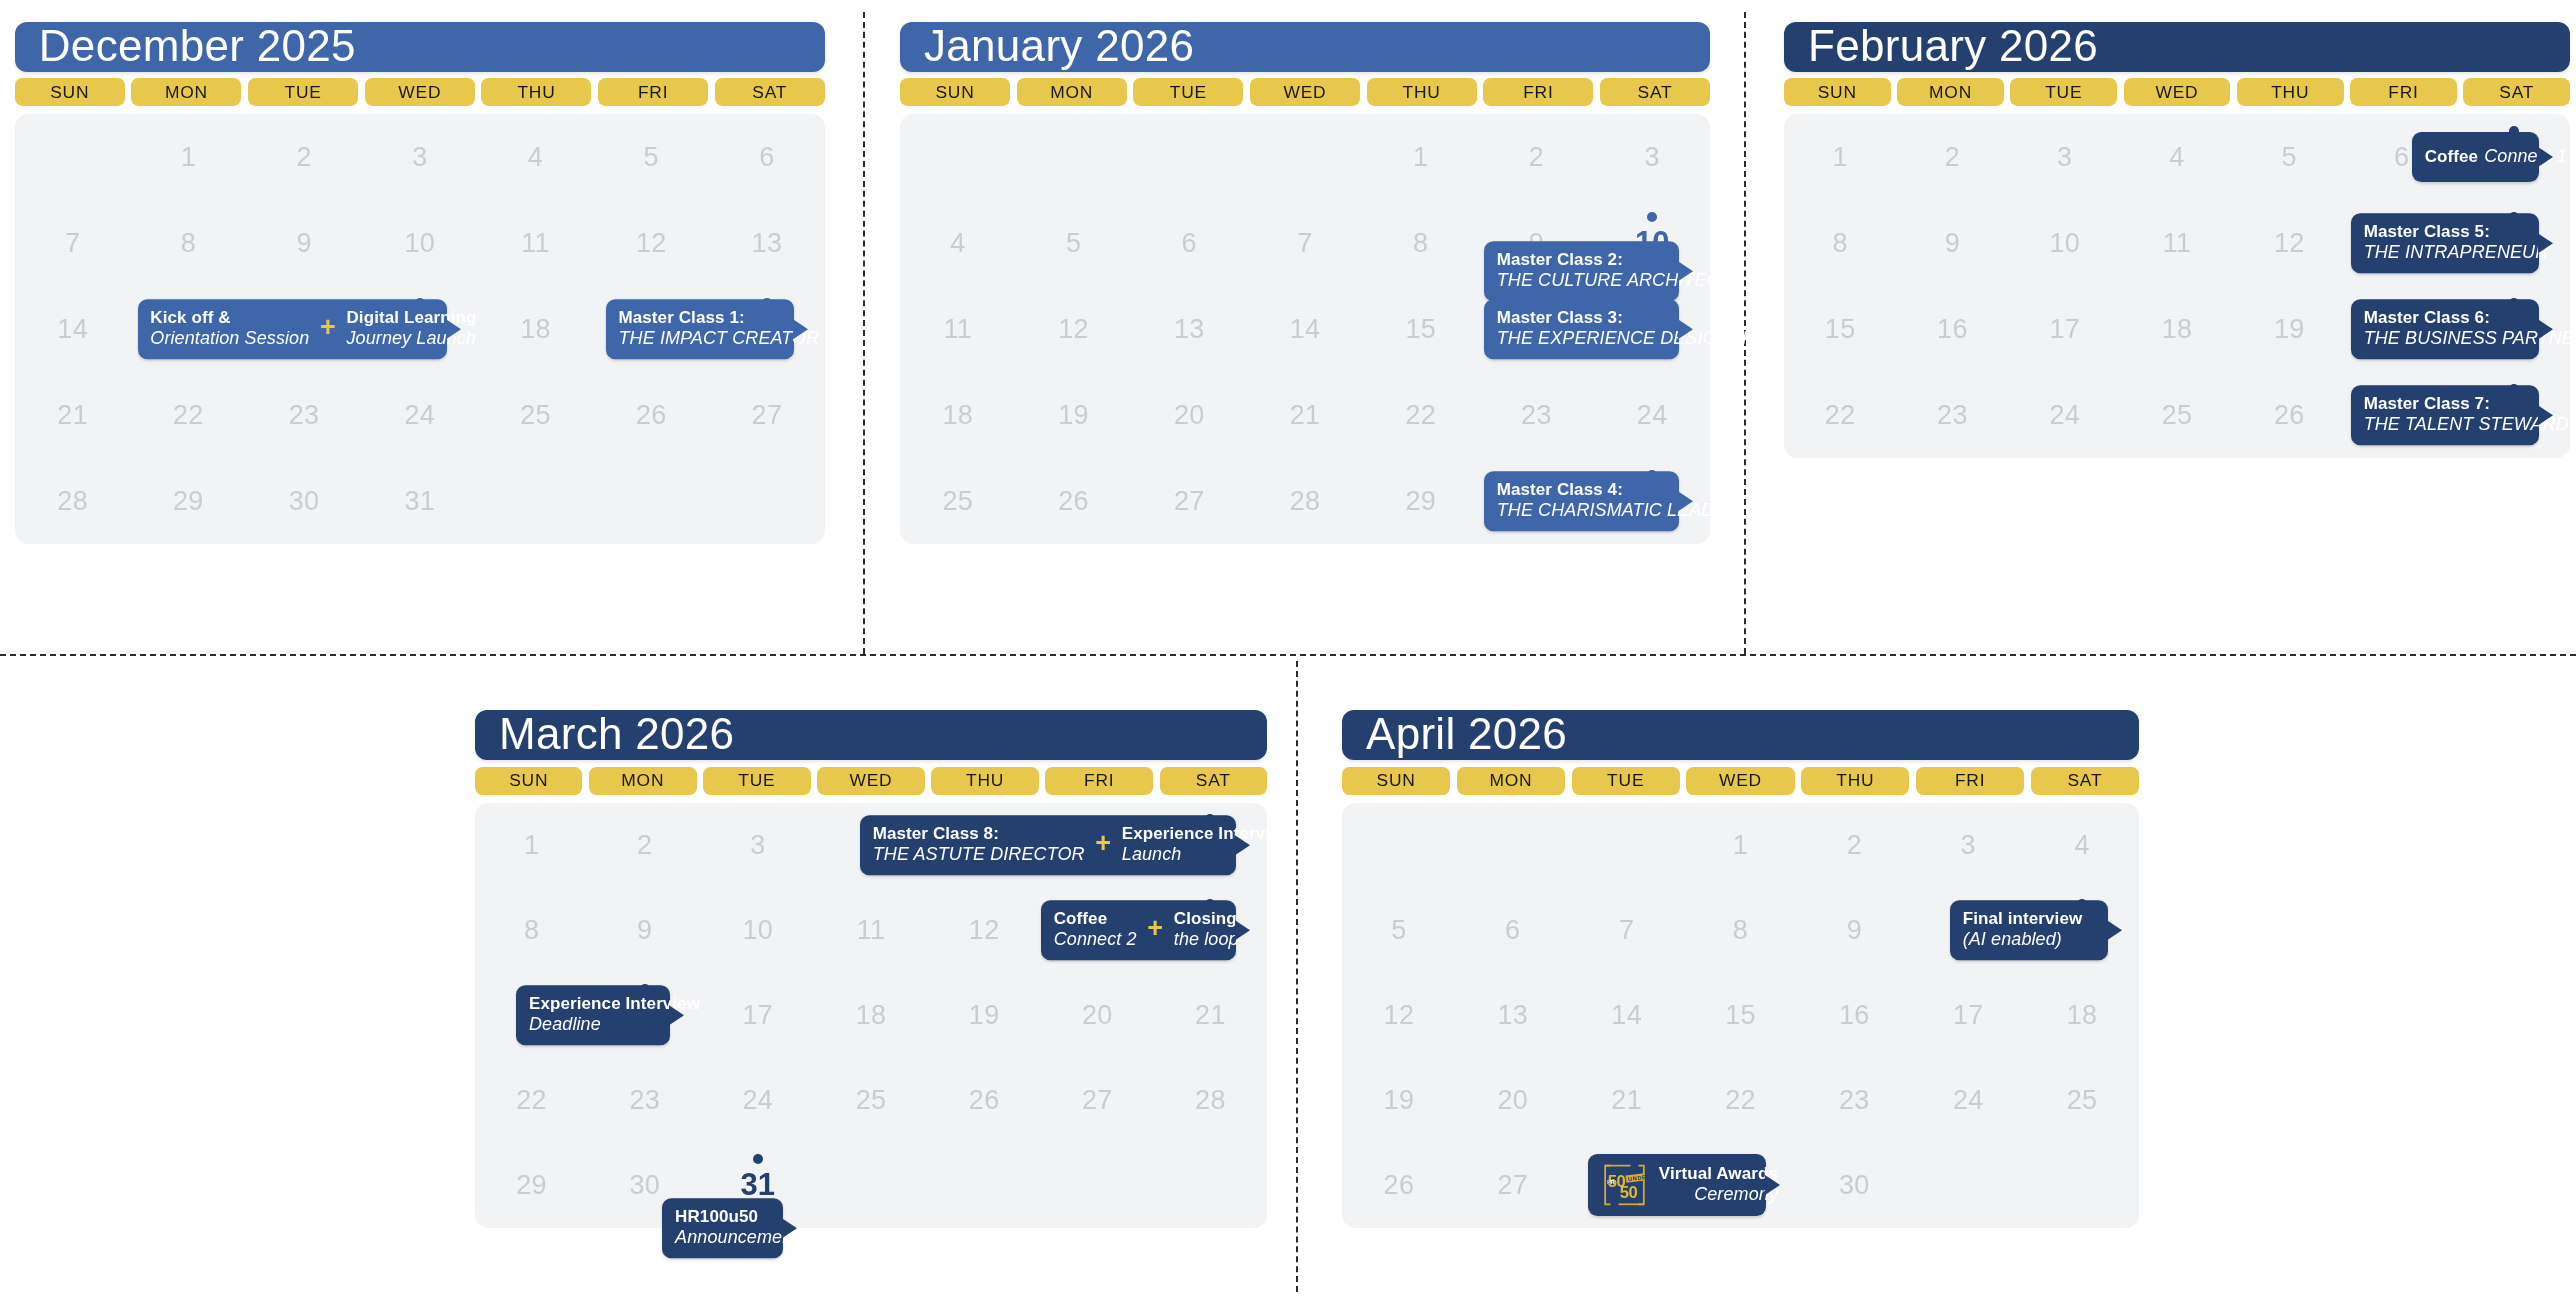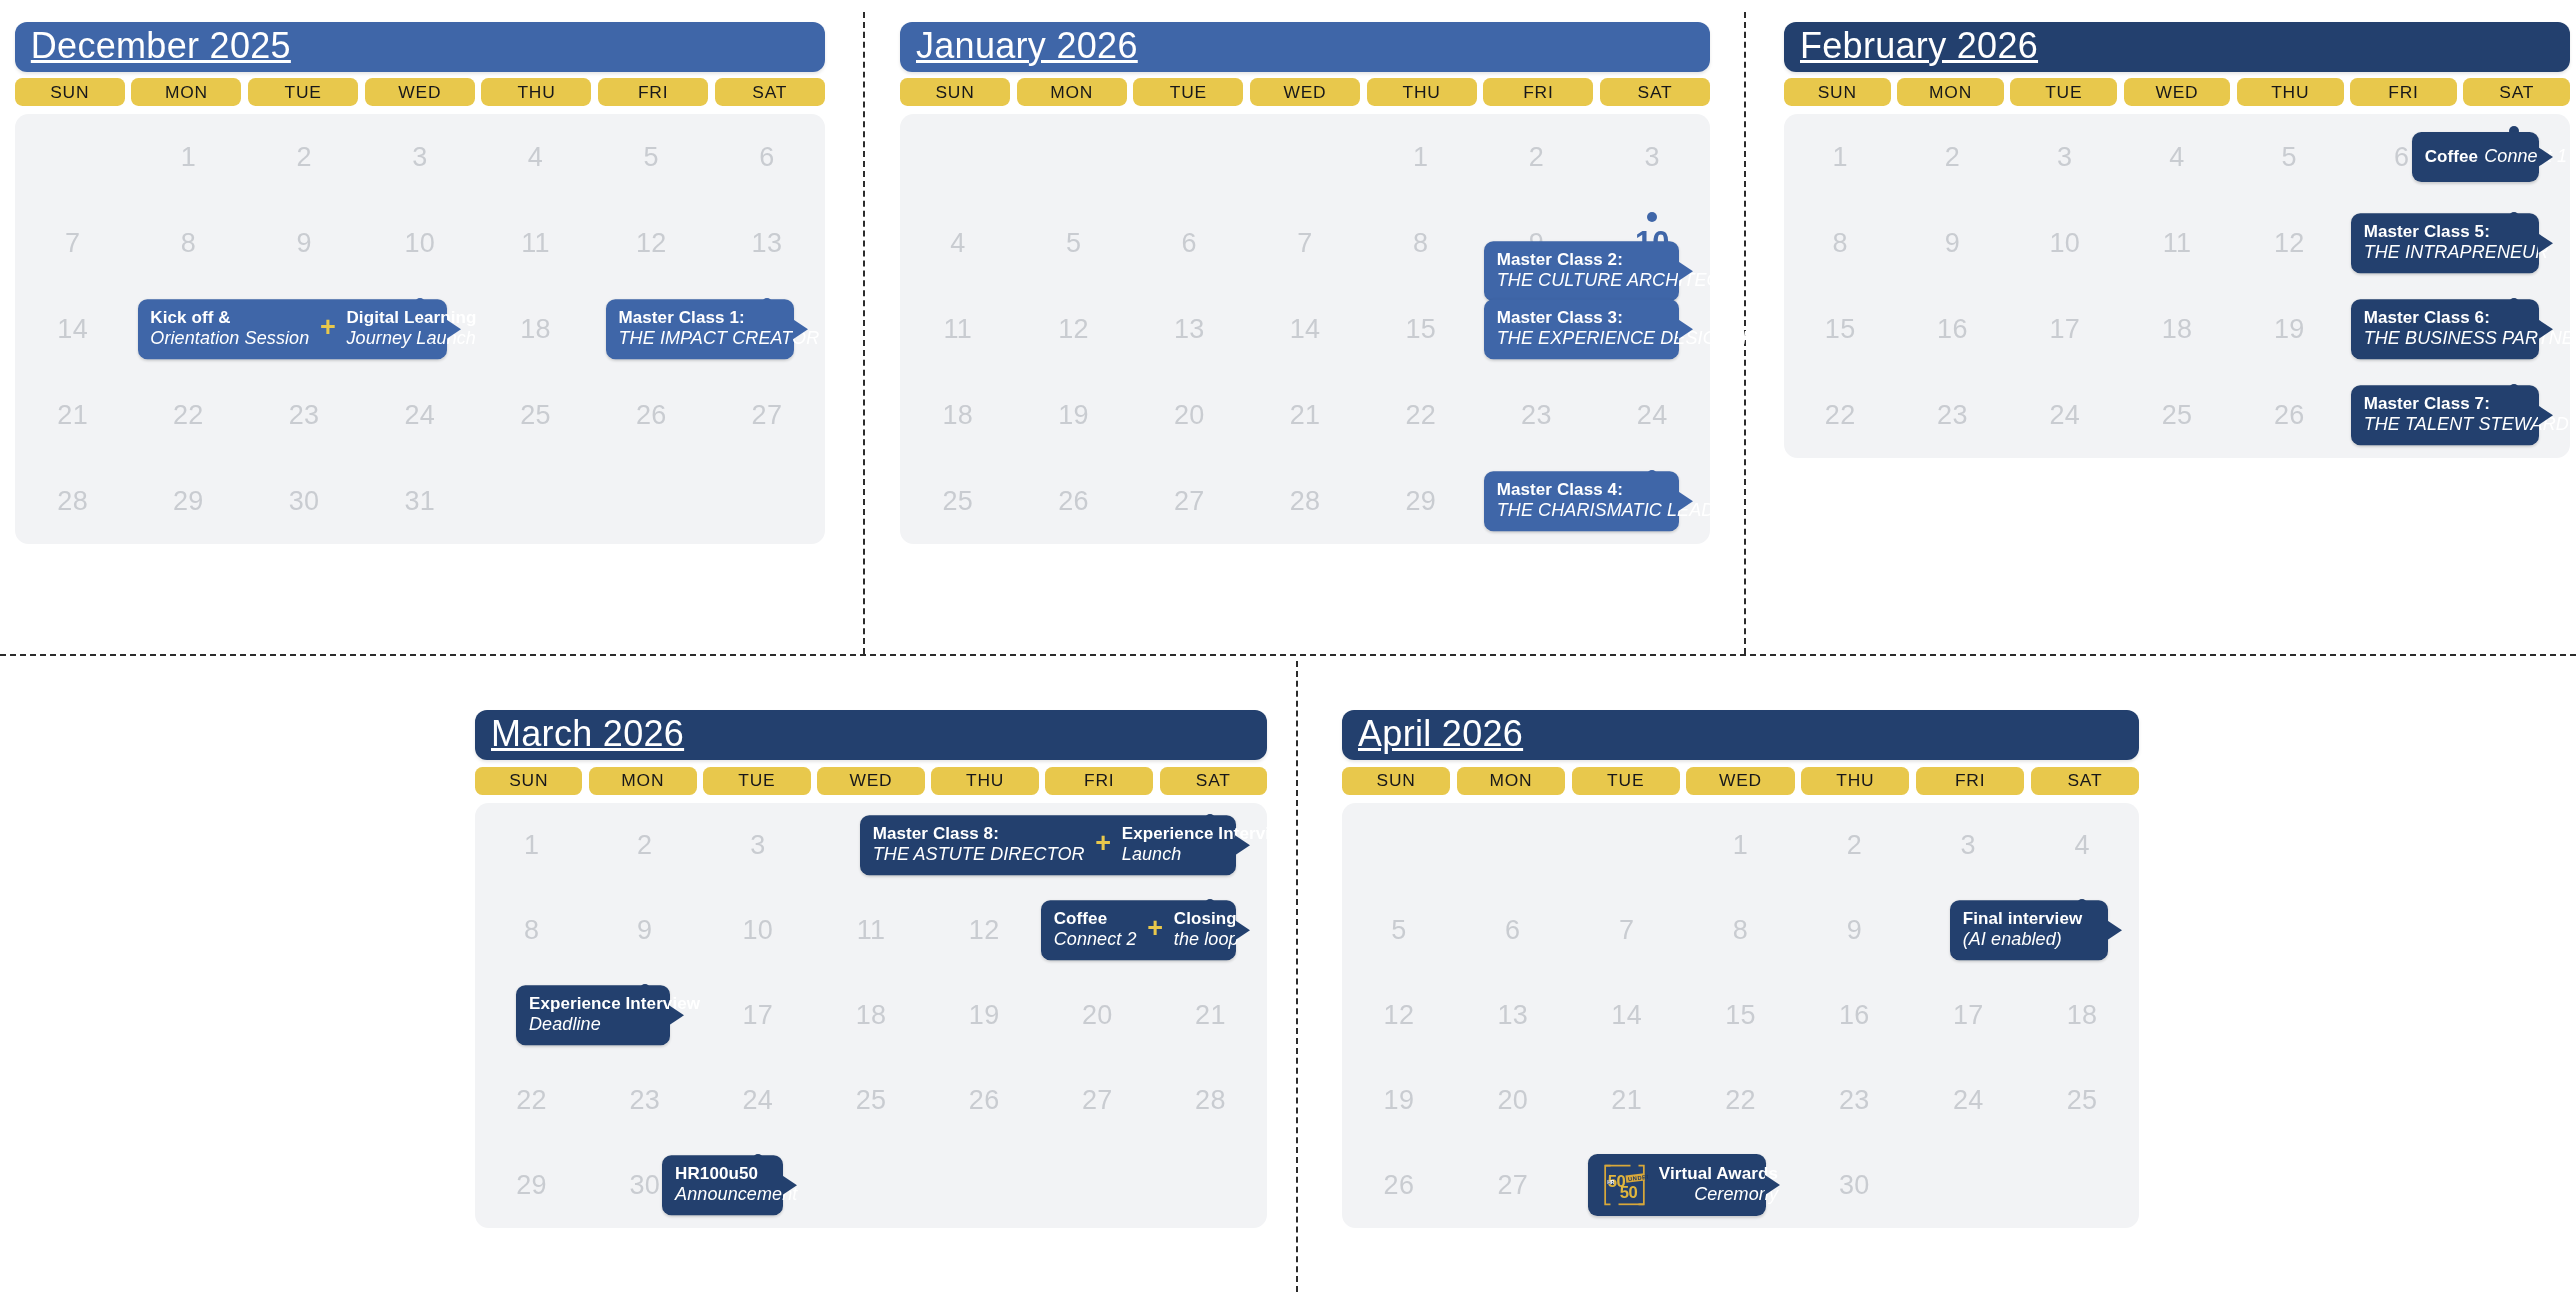--- a/index.html
+++ b/index.html
@@ -21,29 +21,28 @@
     position: absolute; top: 0; width: 0;
     border-left: 2.7px dashed #2b2b2b;
   }
 
   
   .month { position: absolute; }
 
   .month-title {
     border-radius: 12px;
     color: #ffffff;
-    font-size: 36px;
+    font-size: 44px;
     font-weight: 400;
     letter-spacing: 0.3px;
-    padding: 10px 0 12px 16px;
+    padding: 10px 0 12px 24px;
     line-height: 1.0;
     height: 50px;
     display: flex; align-items: center;
     box-shadow: 0 2px 3.4px rgba(0,0,0,.10);
-    text-decoration: underline;
   }
   .dow-row {
     display: grid;
     grid-template-columns: repeat(7, 1fr);
     column-gap: 6.7px;
     margin-top: 6.7px;
   }
   .dow {
     background: #e8c84c;
     border-radius: 7.4px;
@@ -676,21 +675,21 @@
           </div>
           <div class="cell">
             <span class="daynum">29</span>
           </div>
           <div class="cell">
             <span class="daynum">30</span>
           </div>
           <div class="cell active">
             <div class="dot"></div>
             <span class="daynum">31</span>
-            <div class="callout" style="width: 121px;">
+            <div class="callout" style="width: 121px; margin-top: 43px;">
               <div class="co-block">
                 <div class="co-t1">HR100u50</div>
                 <div class="co-t2">Announcement</div>
               </div>
             </div>
           </div>
           <div class="cell"></div>
           <div class="cell"></div>
           <div class="cell"></div>
           <div class="cell"></div>

